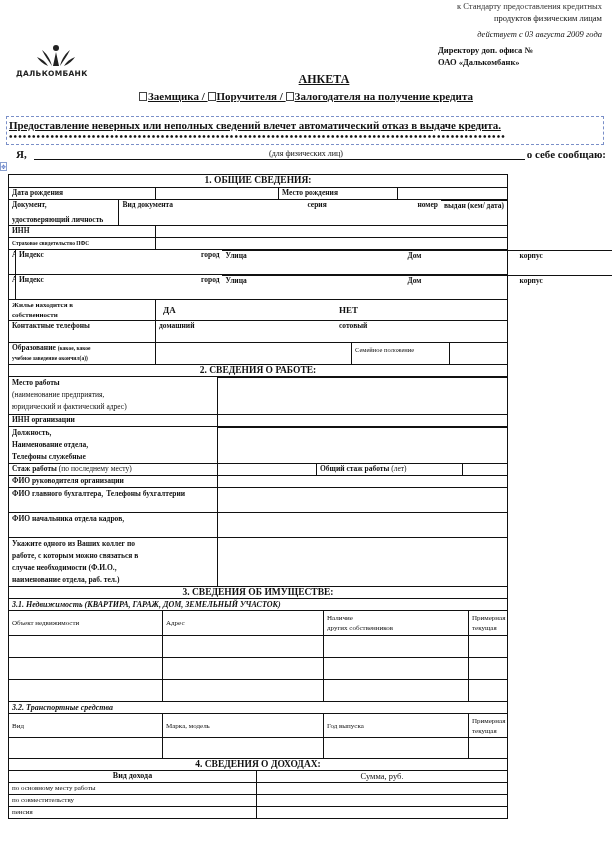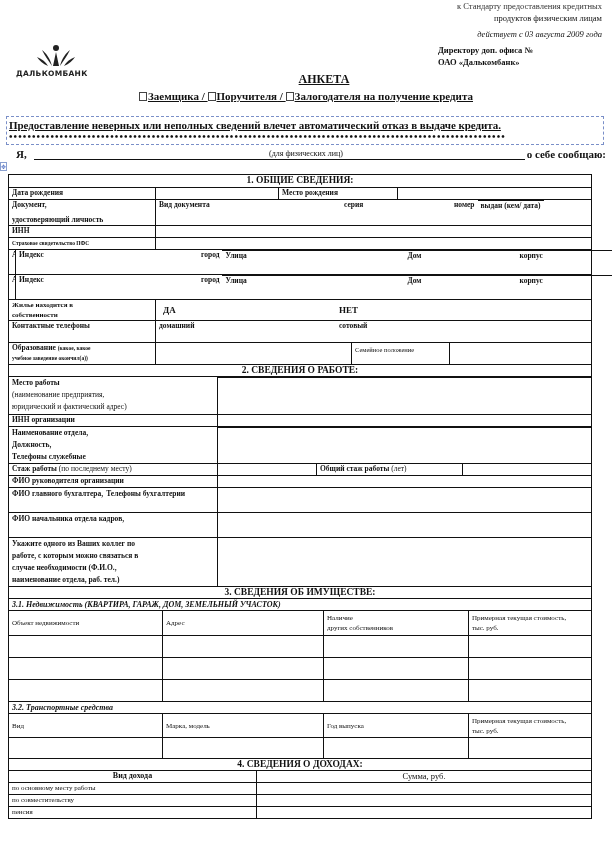--- a/index.html
+++ b/index.html
@@ -23,21 +23,21 @@
   .warning-box { position: absolute; left: 6px; top: 116px; width: 598px; height: 29px; border: 1px dashed #7a8fc8; padding: 2px 2px 0 2px; }
   .warning-box .warn { font-weight: bold; font-size: 11px; text-decoration: underline; white-space: nowrap; letter-spacing: -0.05px; }
   .warning-box .dots { font-weight: bold; font-size: 10px; letter-spacing: 1.1px; line-height: 11px; overflow: hidden; white-space: nowrap; }
 
   .ya-line { position: absolute; left: 16px; top: 148px; width: 590px; font-weight: bold; font-size: 11px; display: flex; align-items: flex-end; }
   .ya-line .ya { width: 18px; }
   .ya-line .blank { flex: 1; border-bottom: 1.5px solid #111; height: 11px; margin-right: 2px; }
   .ya-line .tail { white-space: nowrap; }
   .anchor-mark { position: absolute; left: 0; top: 162px; width: 7px; height: 9px; border: 1px solid #8aa0d0; font-size: 6px; color: #4a6ac0; line-height: 7px; text-align: center; font-family: "DejaVu Sans", sans-serif; }
 
-  .form { position: absolute; left: 8px; top: 174px; width: 584px; border: 1.5px solid #111; }
+  .form { position: absolute; left: 8px; top: 174px; width: 500px; border: 1.5px solid #111; }
   .row { display: flex; border-top: 1px solid #111; }
   .row:first-child { border-top: none; }
   .cell { border-left: 1px solid #111; font-size: 7.5px; font-weight: bold; padding: 0 3px; line-height: 10px; overflow: hidden; white-space: nowrap; }
   .cell:first-child { border-left: none; }
   .sec { text-align: center; font-weight: bold; font-size: 9.5px; line-height: 11px; width: 100%; padding: 0; }
   .subsec { font-style: italic; font-weight: bold; font-size: 8px; line-height: 11px; width: 100%; }
   .sub { display: flex; flex-direction: row; }
   .sub .line { display: flex; border-top: 1px solid #111; }
   .sub .line:first-child { border-top: none; }
   .light { font-weight: normal; }
@@ -196,22 +196,22 @@
       <div class="line" style="height:12.5px"></div>
       <div class="line" style="flex:1"></div>
     </div>
   </div>
   <div class="row" style="height:12px">
     <div class="cell" style="width:208px">ИНН организации</div>
     <div class="cell" style="flex:1"></div>
   </div>
   <div class="row" style="height:37px">
     <div class="cell" style="width:208px; display:flex; flex-direction:column; line-height:12px">
+      <span>Должность,</span>
       <span>Наименование отдела,</span>
-      <span>Должность,</span>
       <span>Телефоны служебные</span>
     </div>
     <div class="sub" style="flex:1; border-left:1px solid #111">
       <div class="line" style="height:12px"></div>
       <div class="line" style="height:12px"></div>
       <div class="line" style="flex:1"></div>
     </div>
   </div>
   <div class="row" style="height:12px">
     <div class="cell" style="width:208px"><span>Стаж работы</span> <span class="light">(по последнему месту)</span></div>

